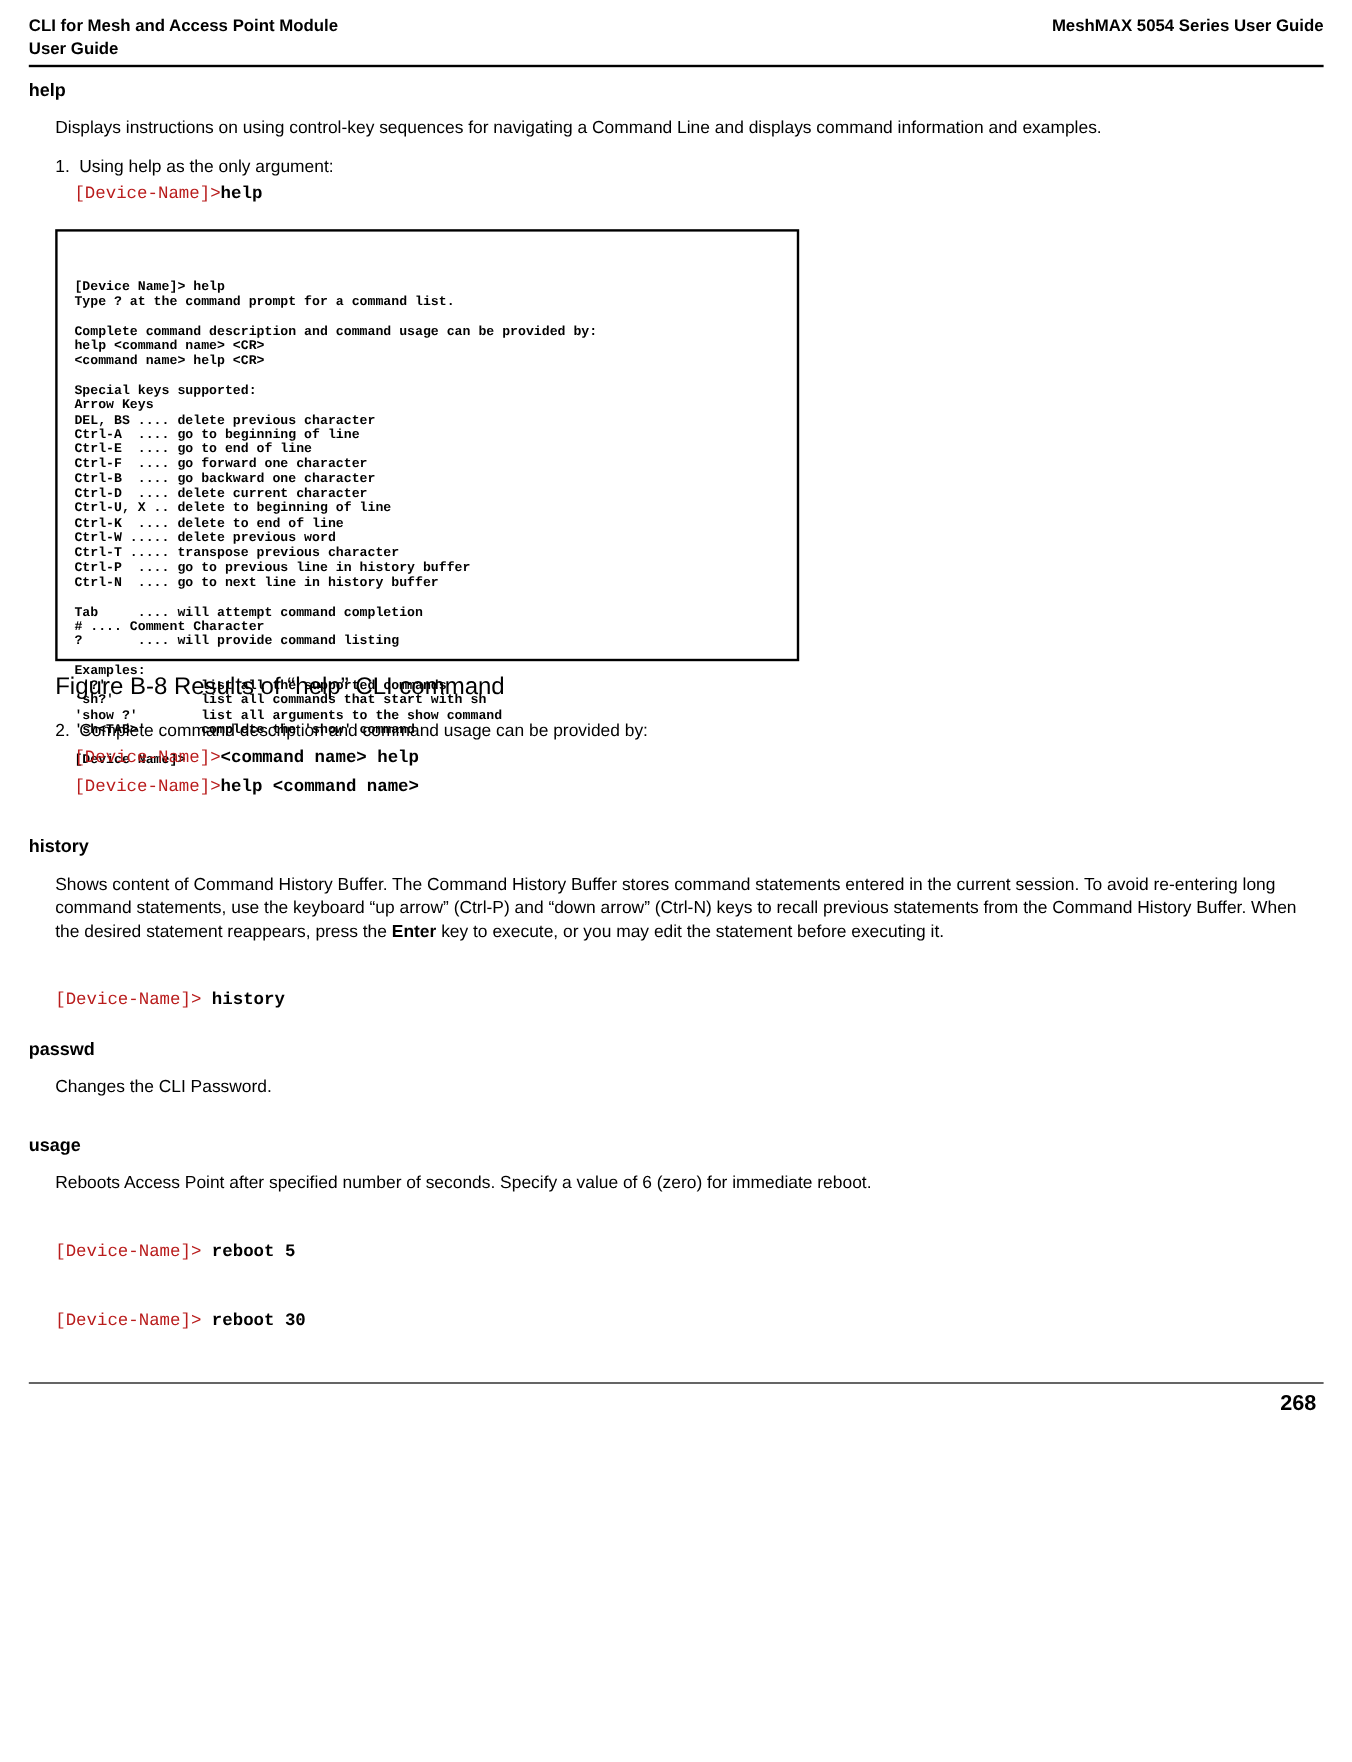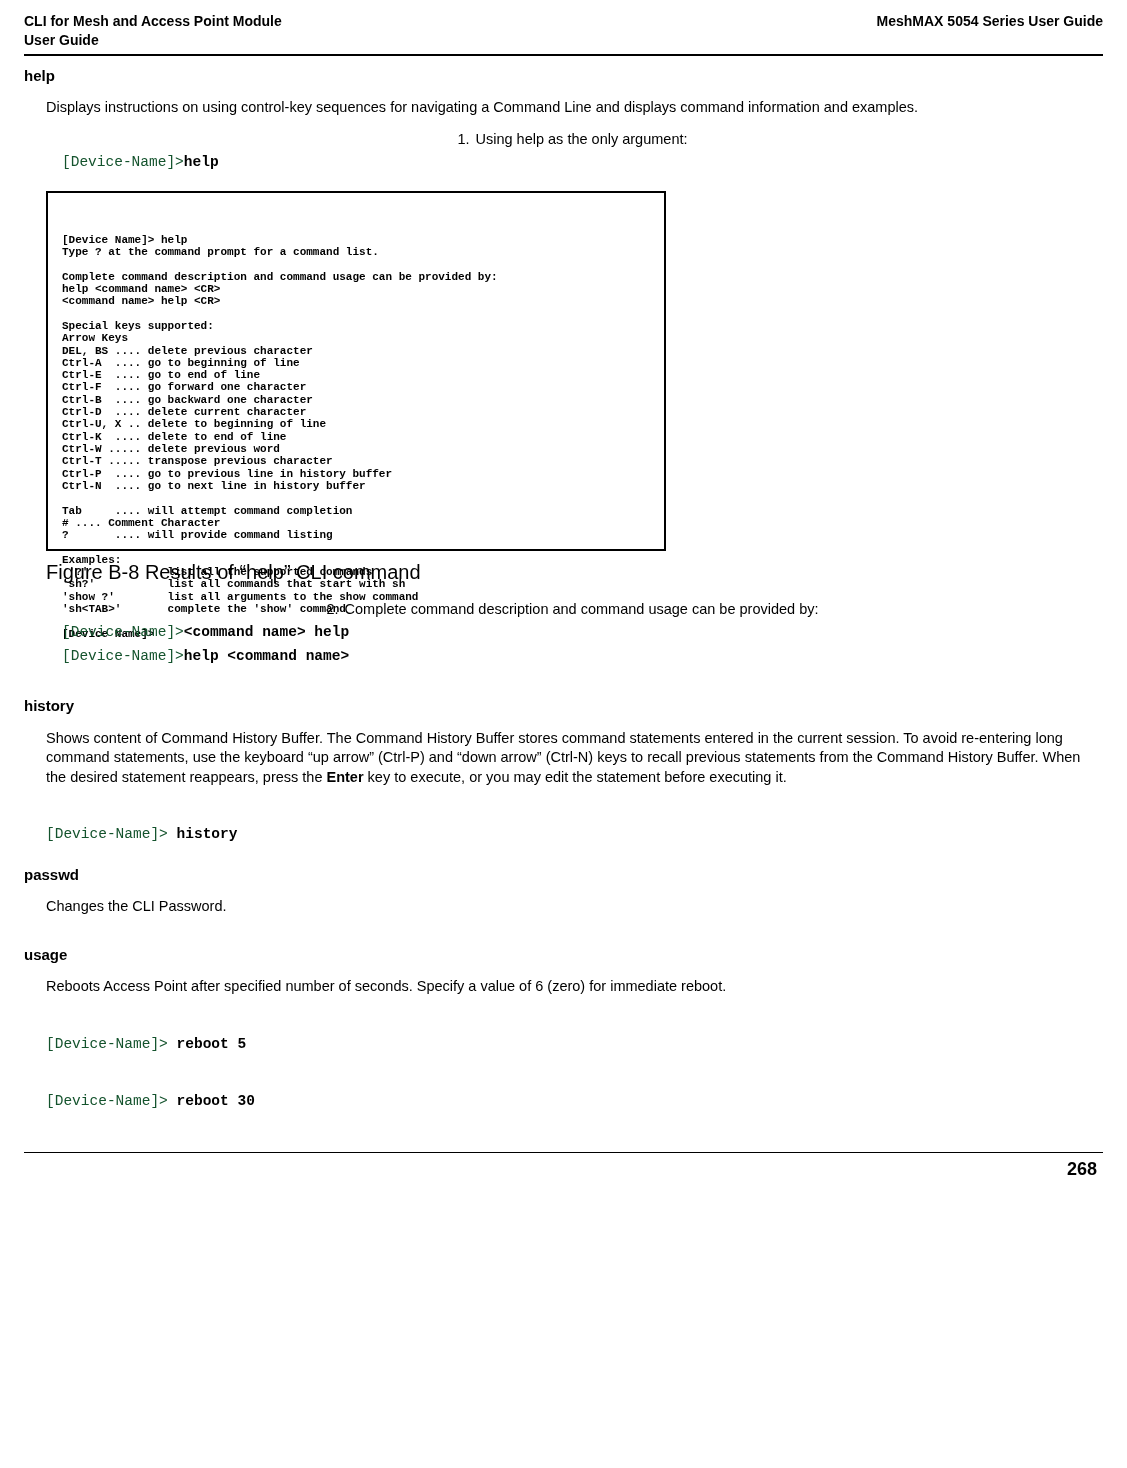--- a/index.html
+++ b/index.html
@@ -4,23 +4,23 @@
 <style>
   * { margin:0; padding:0; box-sizing:border-box; }
   body { width:1127px; font-family:Arial,Helvetica,sans-serif; color:#000; padding:12px 24px 30px; font-size:14.5px; line-height:1.35; }
   .hdr { display:flex; justify-content:space-between; font-weight:bold; font-size:14px; margin-bottom:3px; }
   .hdr > div:first-child { max-width:360px; }
   hr.top { border:none; border-top:2px solid #000; margin:4px 0 10px; }
   hr.bot { border:none; border-top:1.5px solid #000; margin:40px 0 4px; }
   .cmd-head { font-weight:bold; font-size:15px; margin:6px 0 12px; }
   .indent { margin-left:22px; margin-right:6px; }
   p.body { margin-bottom:12px; }
-  .ol-item { margin-left:38px; text-indent:-16px; margin-bottom:4px;text-align:center; }
+  .ol-item { margin-left:38px; text-indent:-16px; margin-bottom:4px; }
   .ol-item .num { display:inline-block; width:16px; text-indent:0; }
-  .prompt { color:#14532d; }
+  .prompt { color:#b91c1c; }
   .code-line { margin-left:38px; font-family:"Courier New",monospace; margin-bottom:4px; }
   .code-line2 { margin-left:22px; font-family:Liberation Mono, monospace; margin-bottom:4px;margin-top:38px; }
   .fig { width:620px; height:360px; border:2px solid #000; margin:18px 0 8px 22px; padding:10px 14px; background:#fff; }
   .fig-inner { font-family:"Courier New",monospace; font-size:11px; line-height:1.12; white-space:pre; font-weight:bold;margin-top:31px; }
   .fig-cap { font-weight:normal; margin:0 0 14px 22px; font-size:20px; }
   .gap { height:10px; }
   .gap-lg { height:20px; }
   .page-num { text-align:right; font-weight:bold; font-size:18px; padding-right:6px; }
   b { font-weight:bold; }
 </style>

